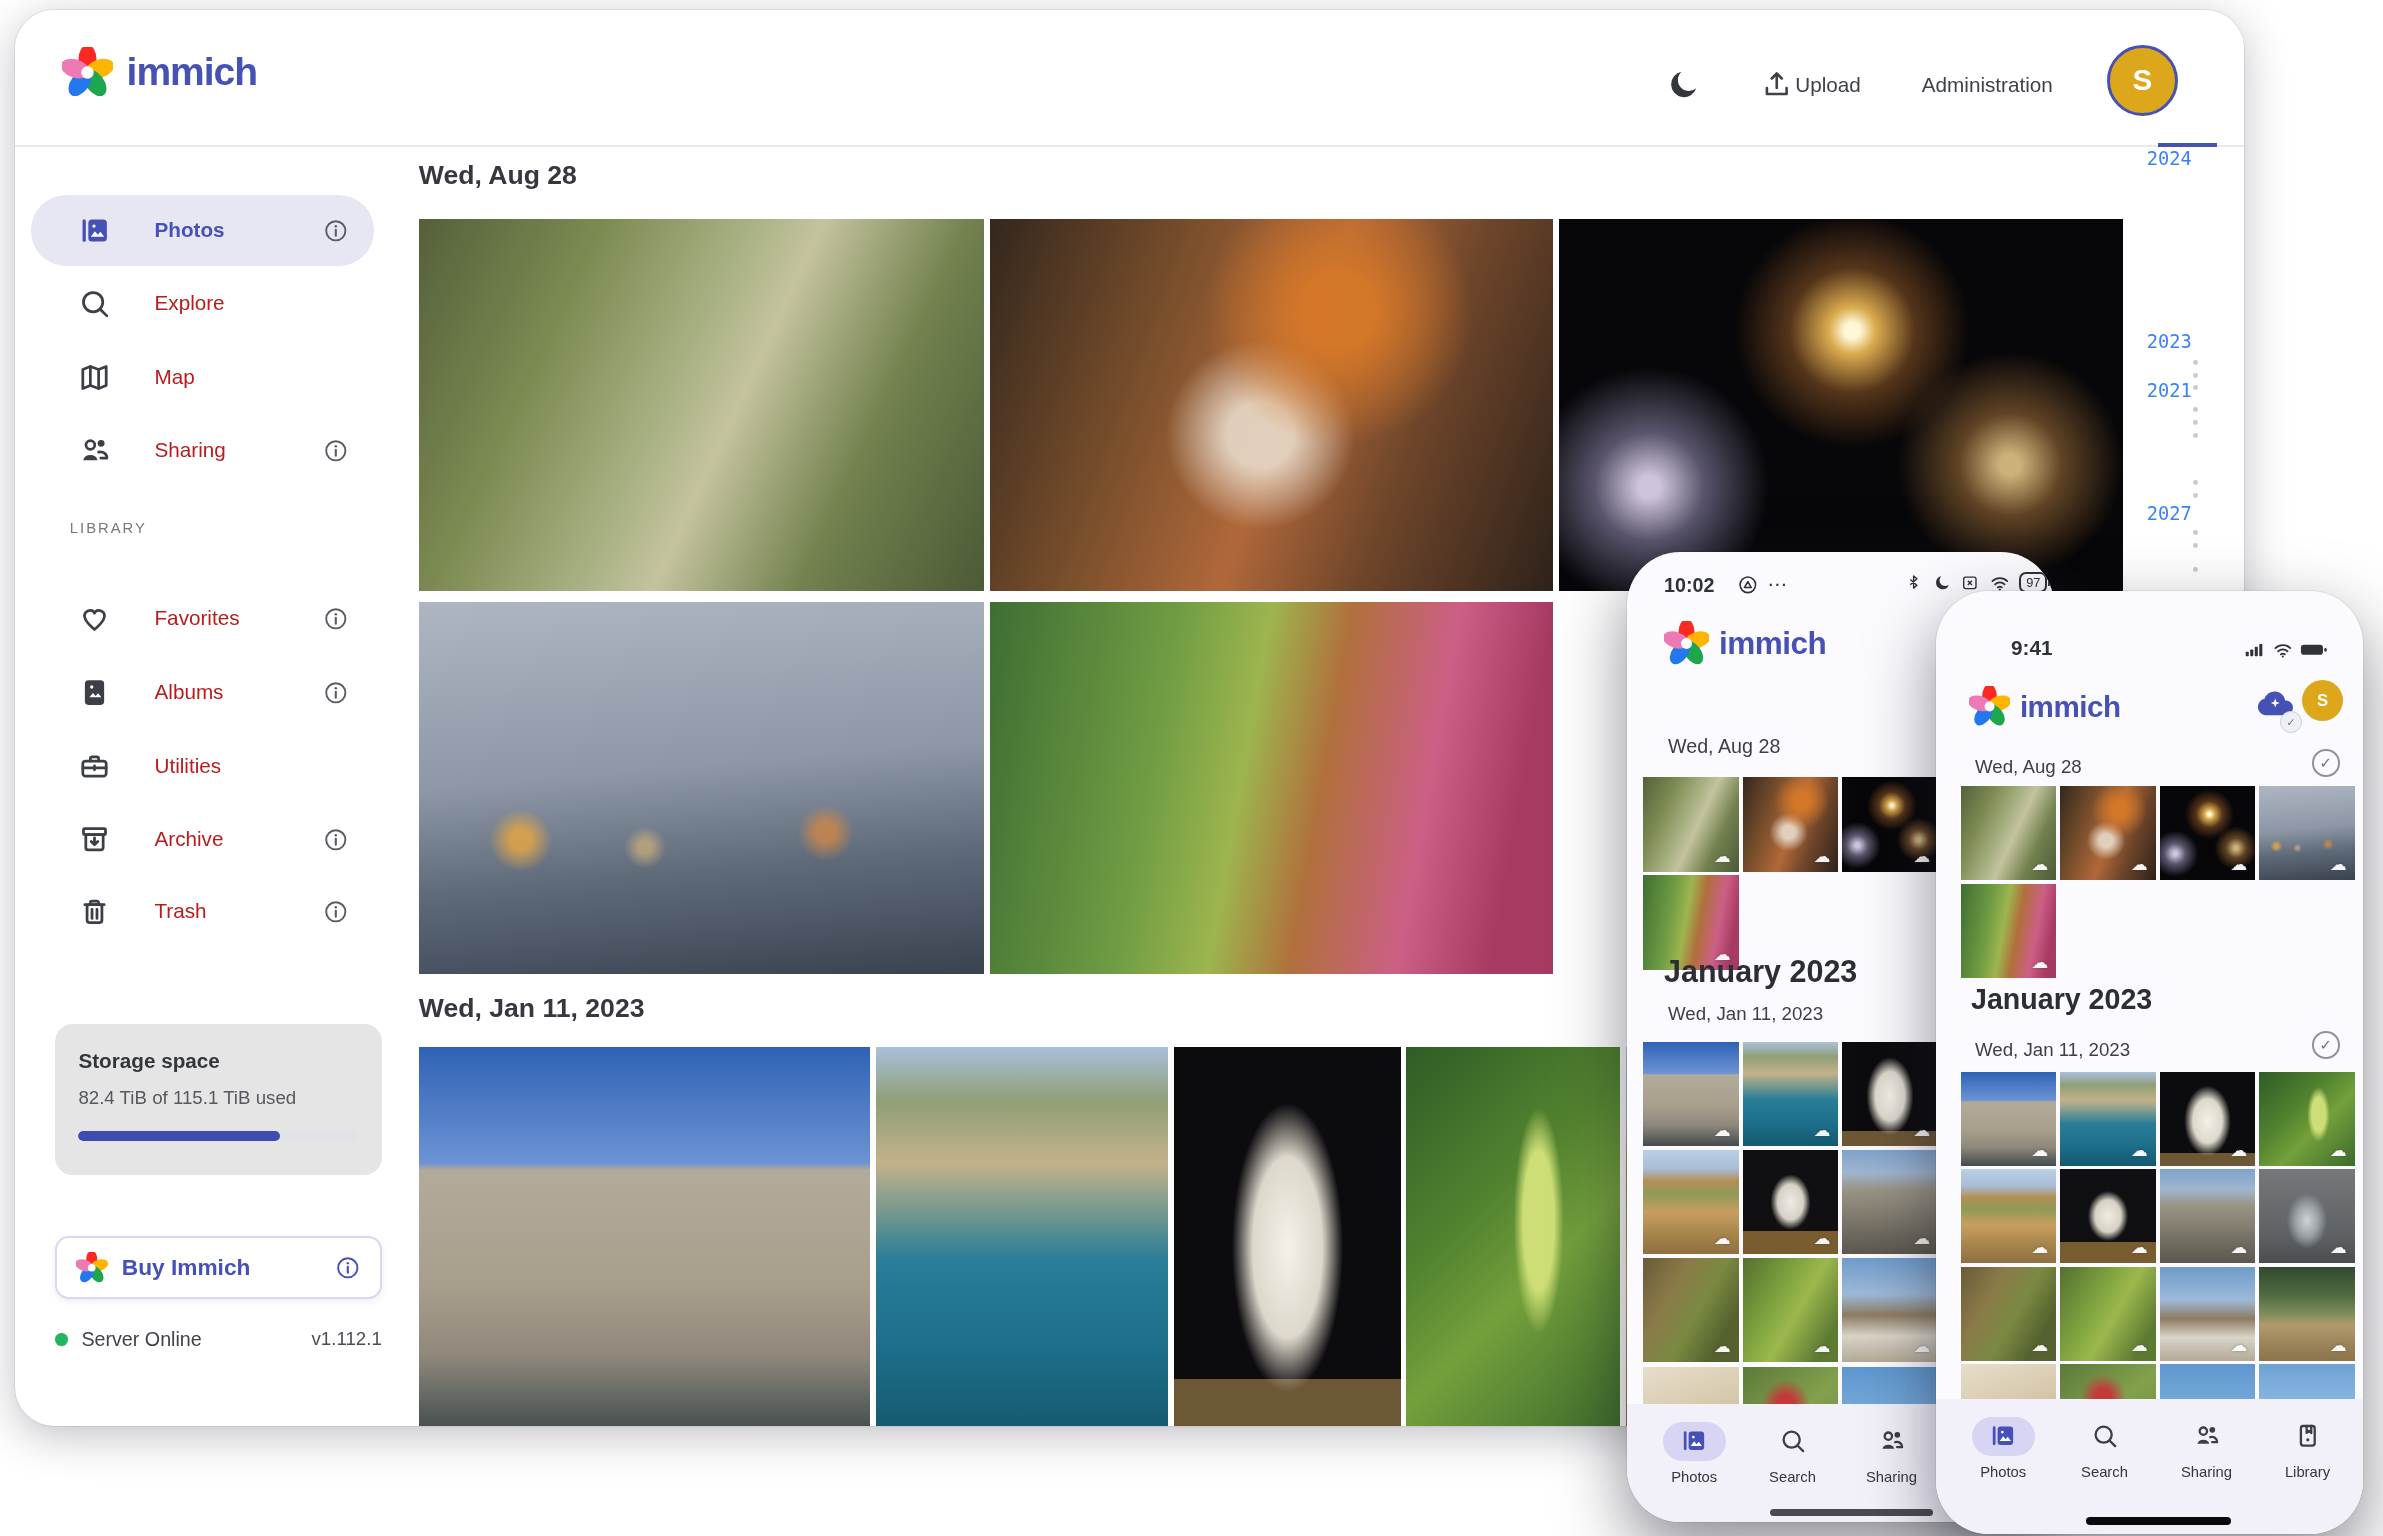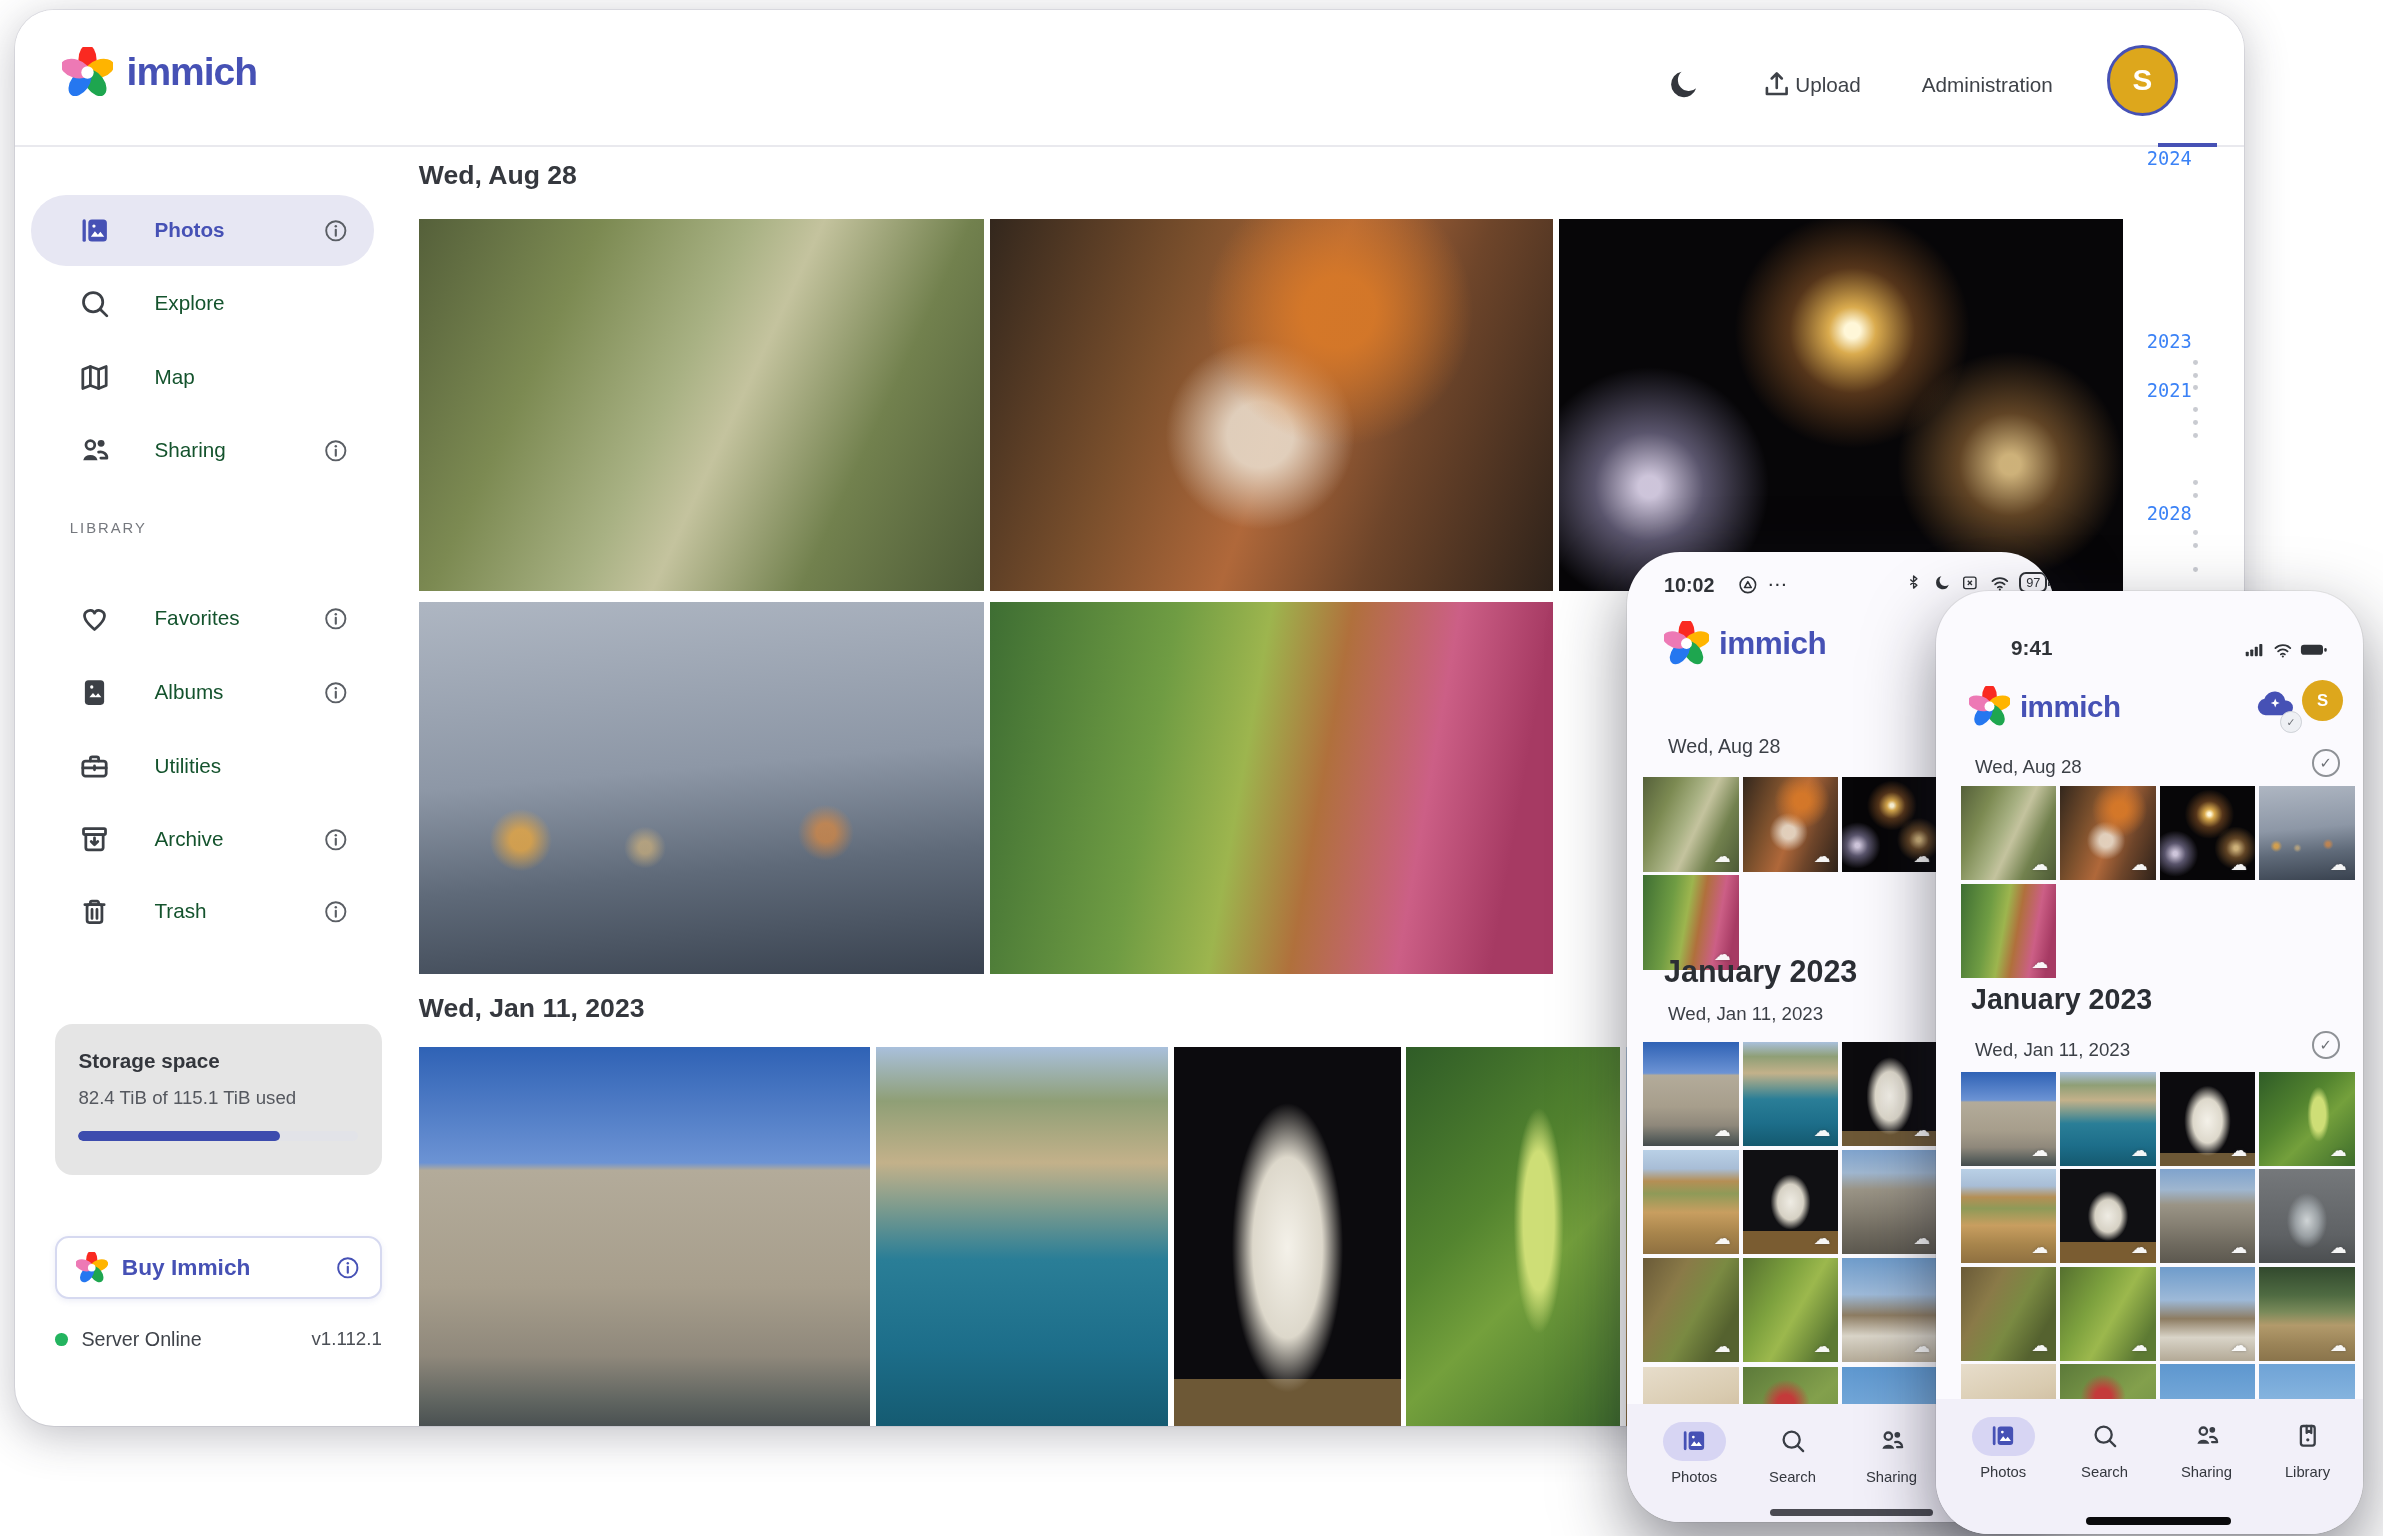--- a/index.html
+++ b/index.html
@@ -15,21 +15,21 @@
              display:flex;align-items:center;padding:0 25.6px;box-sizing:border-box;gap:17.7px;}
   .searchbar input{flex:1;border:none;outline:none;background:transparent;font-size:20.7px;color:#3c4046;
                    font-family:"Liberation Sans",sans-serif;}
   .searchbar input::placeholder{color:#8f949d;}
   .topbtn{position:absolute;display:flex;align-items:center;gap:3px;font-size:20.7px;color:#3e4248;cursor:pointer;}
   .avatar{position:absolute;left:2092px;top:35px;width:71px;height:71px;border-radius:50%;background:#dda71c;
           border:3px solid #4651b5;box-sizing:border-box;display:flex;align-items:center;justify-content:center;
           color:#fff;font-size:29.6px;font-weight:bold;}
   
   .side-item{position:absolute;left:16.7px;width:343px;height:71px;border-radius:35px;display:flex;align-items:center;
-             padding:0 25.6px 0 47px;box-sizing:border-box;gap:43px;font-size:20.7px;color:#14532d;cursor:pointer;}
+             padding:0 25.6px 0 47px;box-sizing:border-box;gap:43px;font-size:20.7px;color:#b91c1c;cursor:pointer;}
   .side-item.active{background:#e7e7f3;color:#4651b5;font-weight:bold;}
   .side-item .lbl{flex:1;}
   .lib-header{position:absolute;left:55px;top:510px;font-size:14.8px;letter-spacing:2px;color:#75787e;}
   .i{display:inline-flex;align-items:center;justify-content:center;}
   .i svg{display:block;}
   .storage-card{position:absolute;left:40px;top:1014px;width:327px;height:151px;border-radius:17.7px;background:#e5e5e5;
                 padding:25.6px 23.6px;box-sizing:border-box;}
   .storage-title{font-size:20.7px;font-weight:bold;color:#33363c;}
   .storage-usage{font-size:18.7px;color:#55585f;margin-top:13.8px;}
   .storage-bar{margin-top:21.7px;height:9.9px;border-radius:4.9px;background:#e2e3e8;overflow:hidden;}
@@ -372,21 +372,21 @@
         <div class="tile ph-bust" style="height: 386px; width: 227px;"></div>
         <div class="tile ph-berries" style="height: 386px; width: 214px;"></div>
         <div class="tile ph-beach" style="height: 386px; width: 424px;"></div>
       </div>
 
     <div id="scrubber">
       <div class="scrub-line"></div>
     <div class="scrub-year" style="top: 138px;">2024</div>
         <div class="scrub-year" style="top: 321px;">2023</div>
         <div class="scrub-year" style="top: 370px;">2021</div>
-        <div class="scrub-year" style="top: 493px;">2028</div>
+        <div class="scrub-year" style="top: 493px;">2027</div>
         <div class="scrub-dot" style="top: 350px;"></div>
         <div class="scrub-dot" style="top: 363px;"></div>
         <div class="scrub-dot" style="top: 375px;"></div>
         <div class="scrub-dot" style="top: 397px;"></div>
         <div class="scrub-dot" style="top: 410px;"></div>
         <div class="scrub-dot" style="top: 423px;"></div>
         <div class="scrub-dot" style="top: 470px;"></div>
         <div class="scrub-dot" style="top: 483px;"></div>
         <div class="scrub-dot" style="top: 520px;"></div>
         <div class="scrub-dot" style="top: 533px;"></div>

